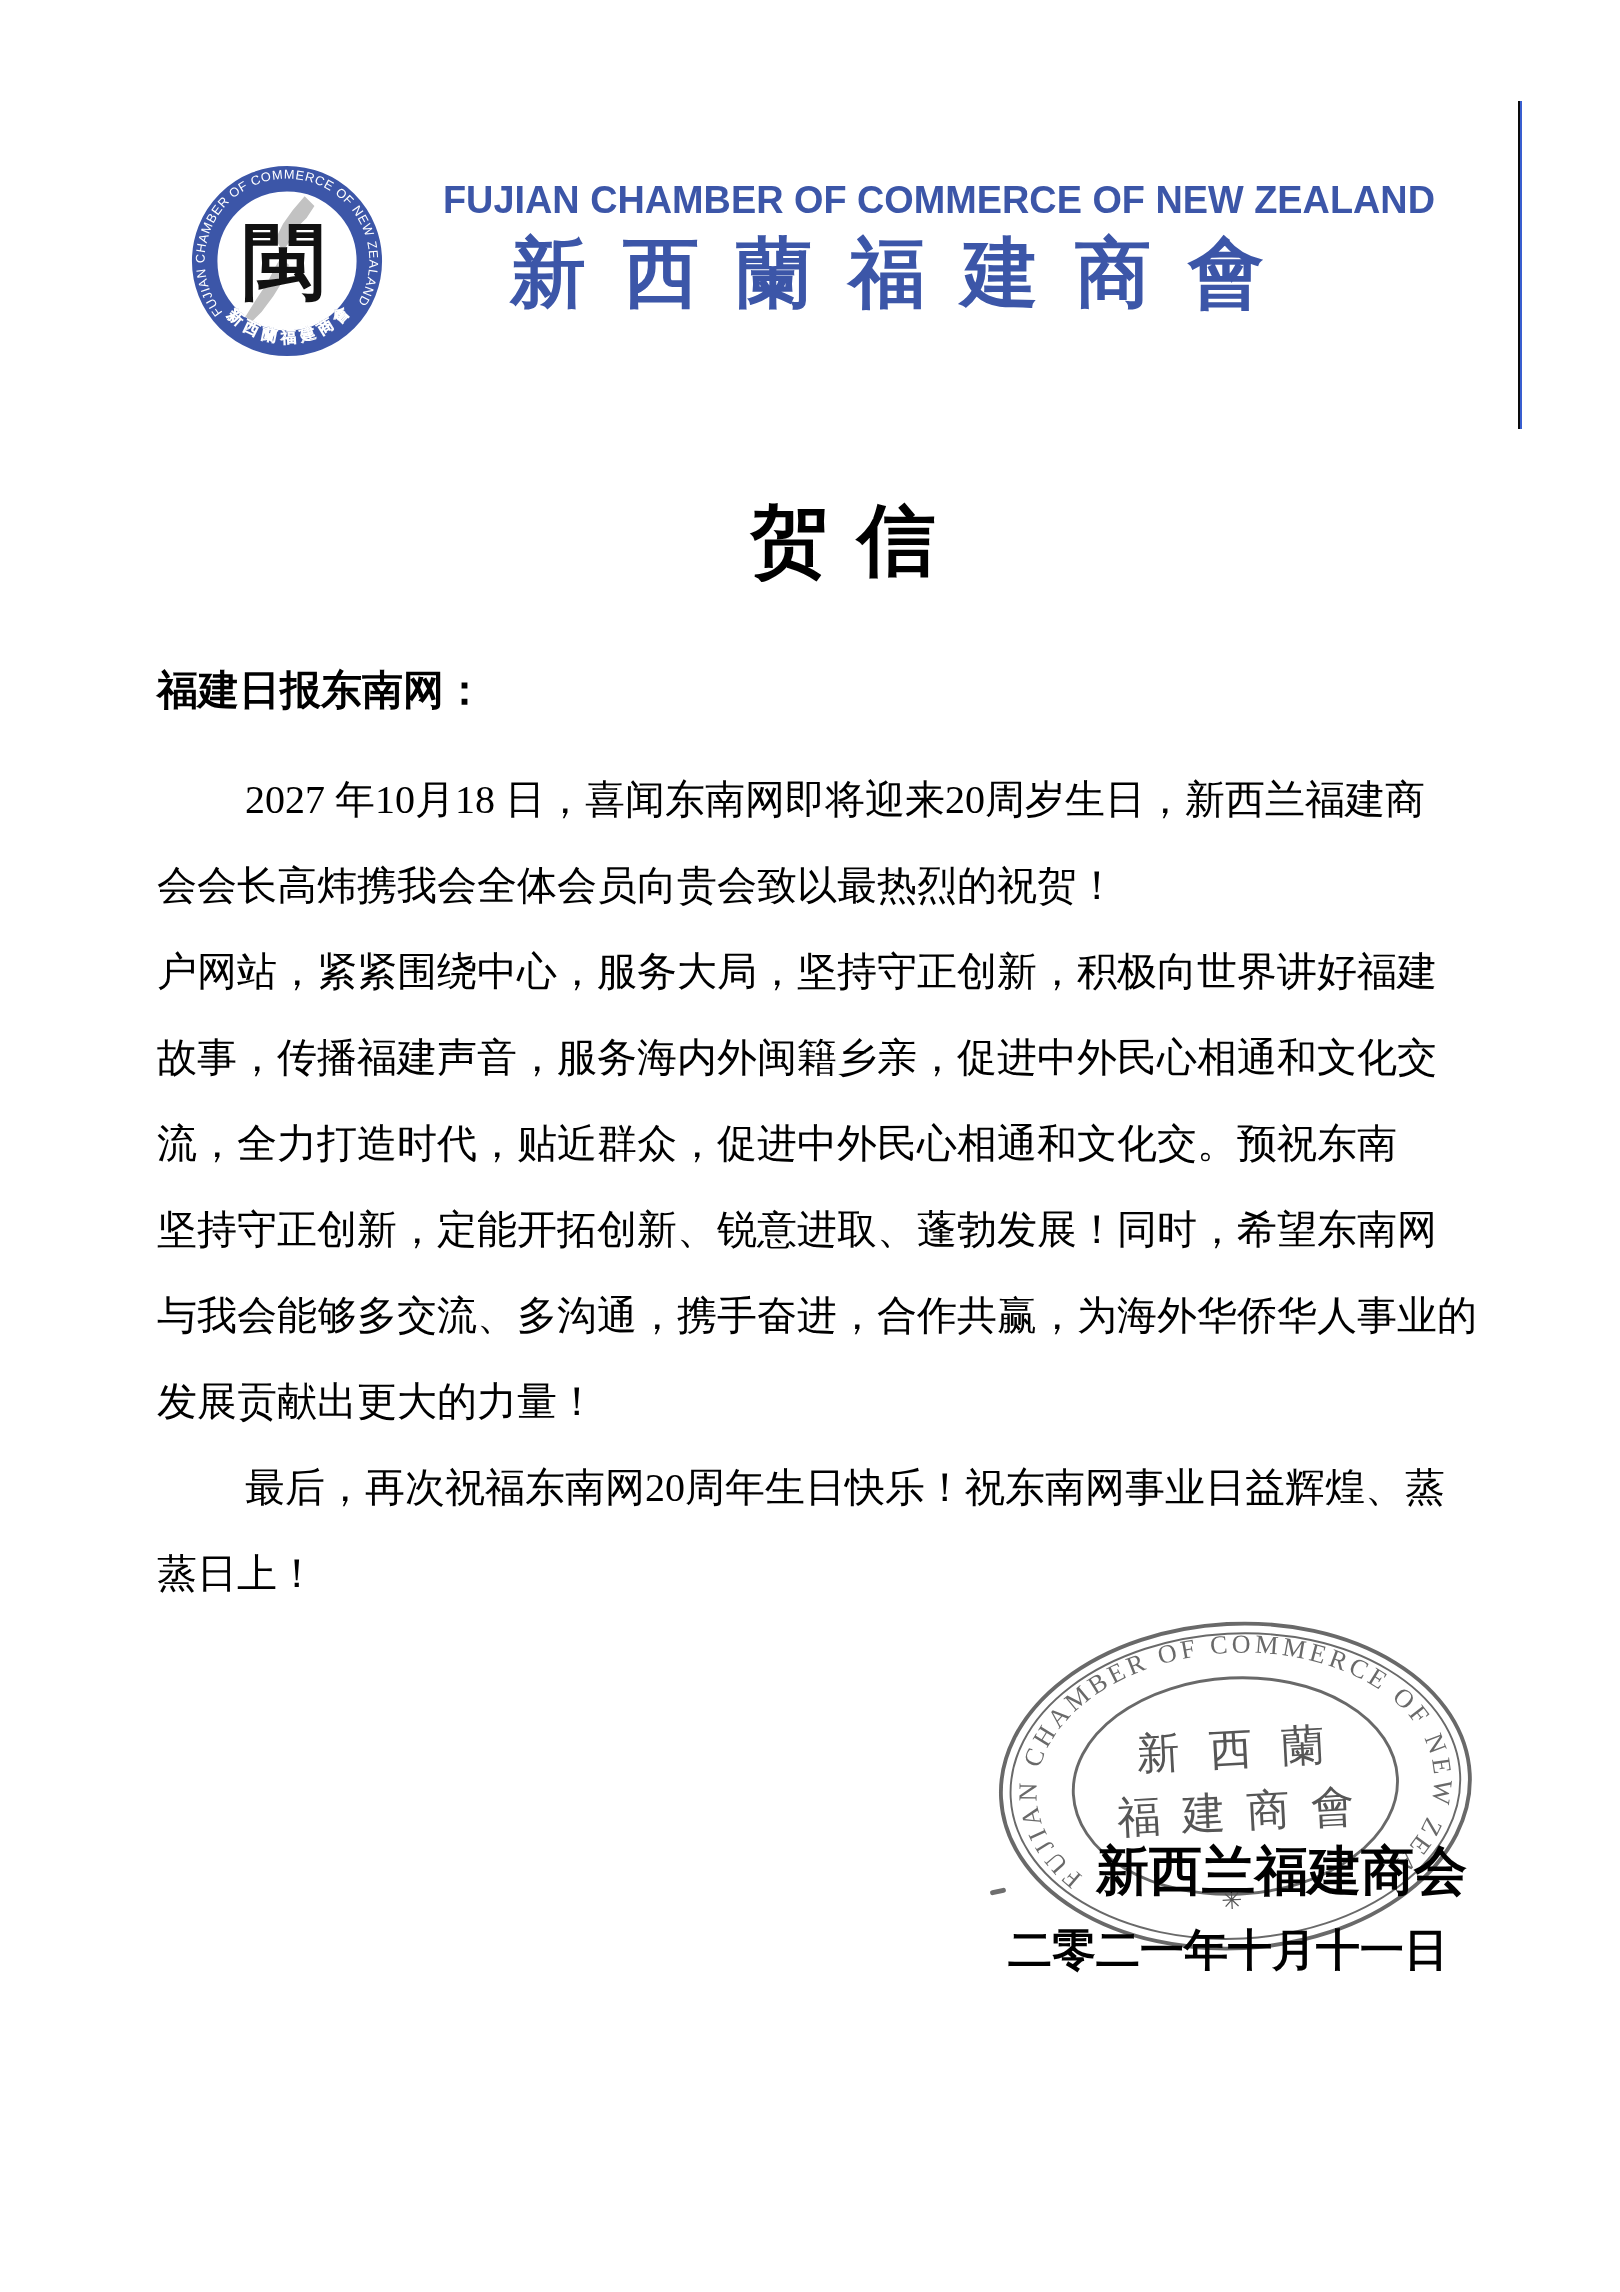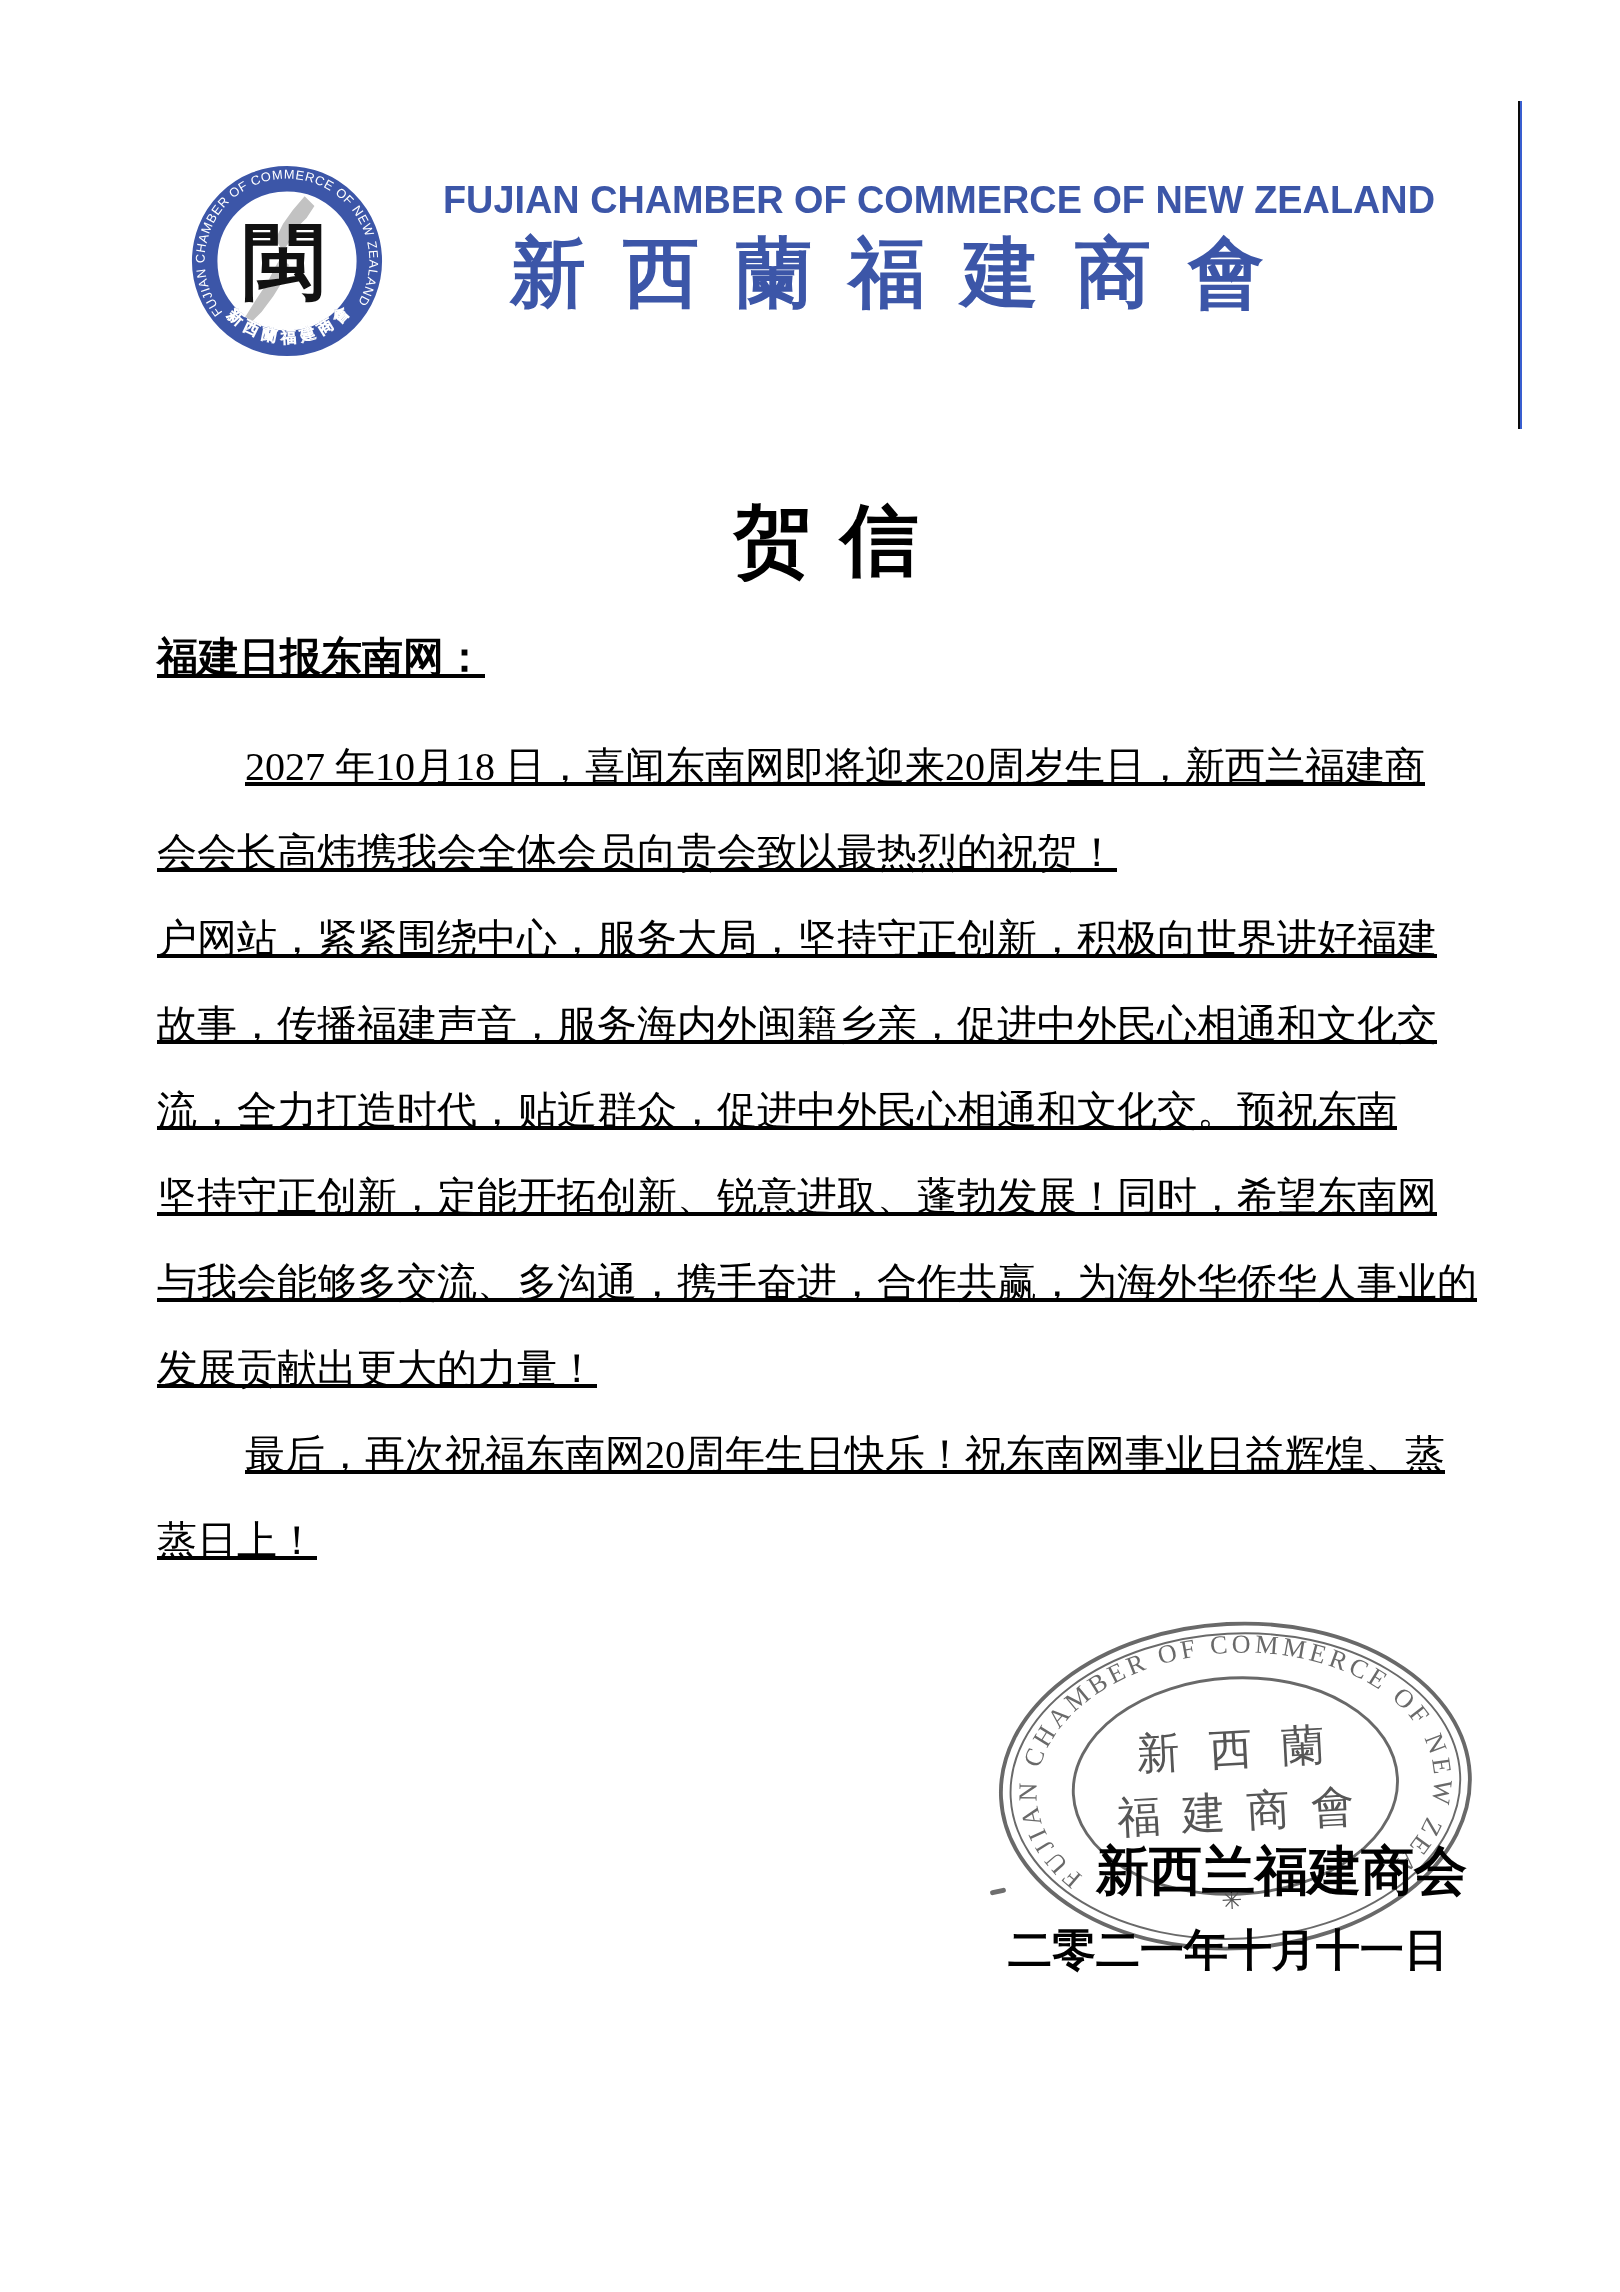--- a/index.html
+++ b/index.html
@@ -26,26 +26,26 @@
     left:510px;top:235px;
     font-size:76px;font-weight:bold;color:var(--accent,#3c56a8);
     letter-spacing:37px;white-space:nowrap;line-height:76px;
   }
   .vline{
     left:1518px;top:101px;width:3.9px;height:328px;
     background:linear-gradient(to right,#0a0a0a 0 45%,var(--rule-blue,#3a5fd0) 45% 100%);
   }
   
   .title{
-    left:153px;top:496px;width:1346px;text-align:center;
+    left:170px;top:496px;width:1346px;text-align:center;
     font-size:78px;font-weight:bold;letter-spacing:29px;text-indent:29px;
     line-height:90px;white-space:nowrap;
   }
   
-  .content{left:157px;top:614px;width:1346px;font-size:40px;line-height:86px;text-decoration:underline;}
+  .content{left:157px;top:647px;width:1346px;font-size:40px;line-height:86px;}
   .salutation{font-weight:bold;font-size:41px;line-height:86px;margin-bottom:23.5px;}
   .para{margin:0;}
   .bl{white-space:nowrap;text-align:left;}
   .bl.indent{text-indent:88px;}
   
   .seal{left:993px;top:1619px;width:485px;height:338px;opacity:.88;transform:rotate(-3deg);}
   .seal ellipse{fill:none;stroke:var(--seal-ink,#555555);}
   .seal .e1{stroke-width:4px;}
   .seal .e2{stroke-width:2px;}
   .seal .e3{stroke-width:3px;}

